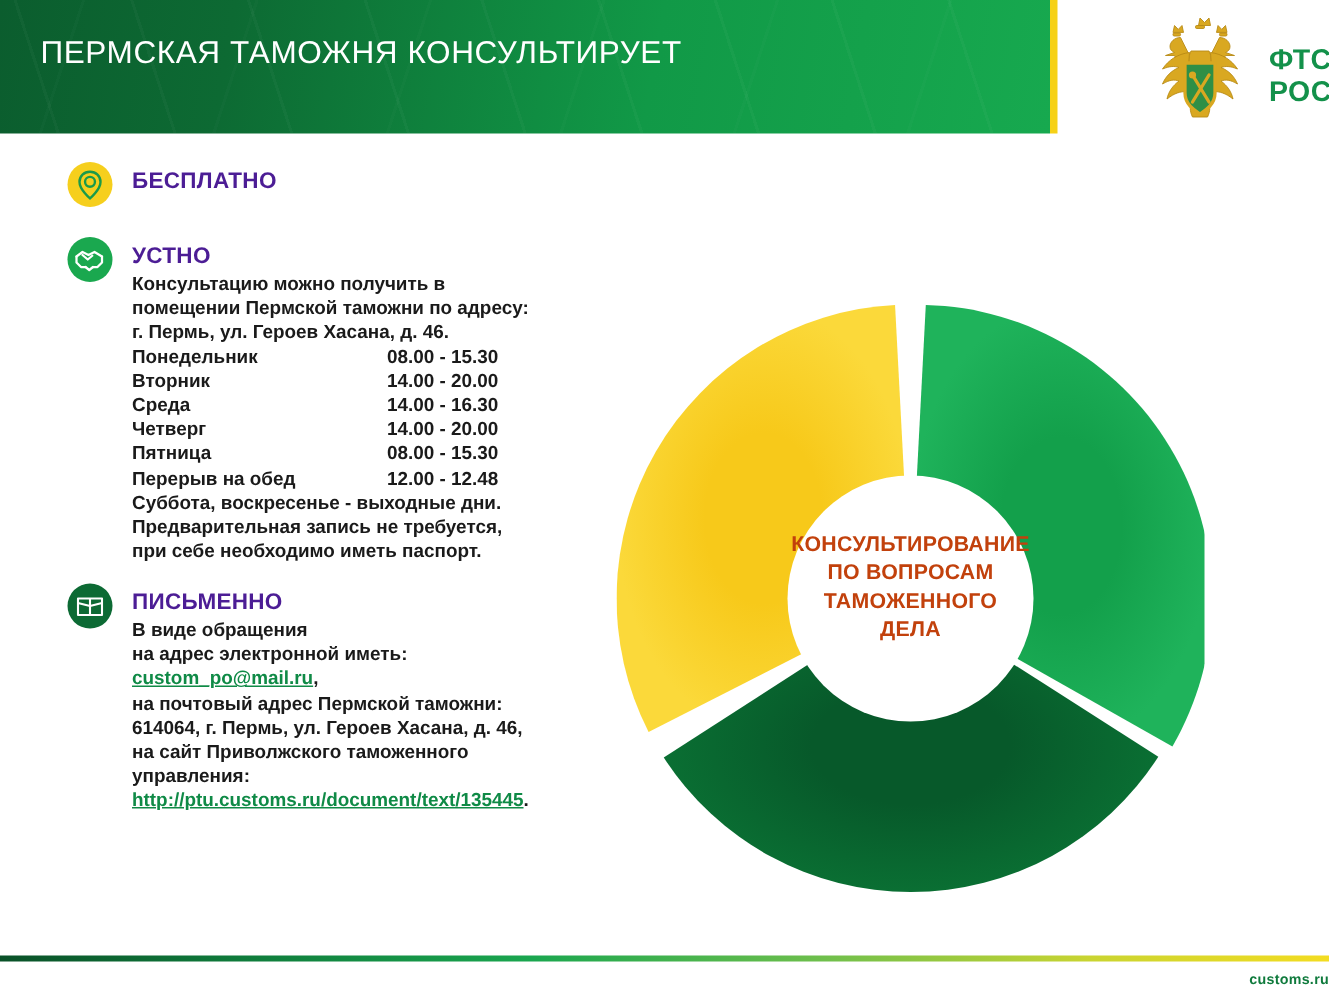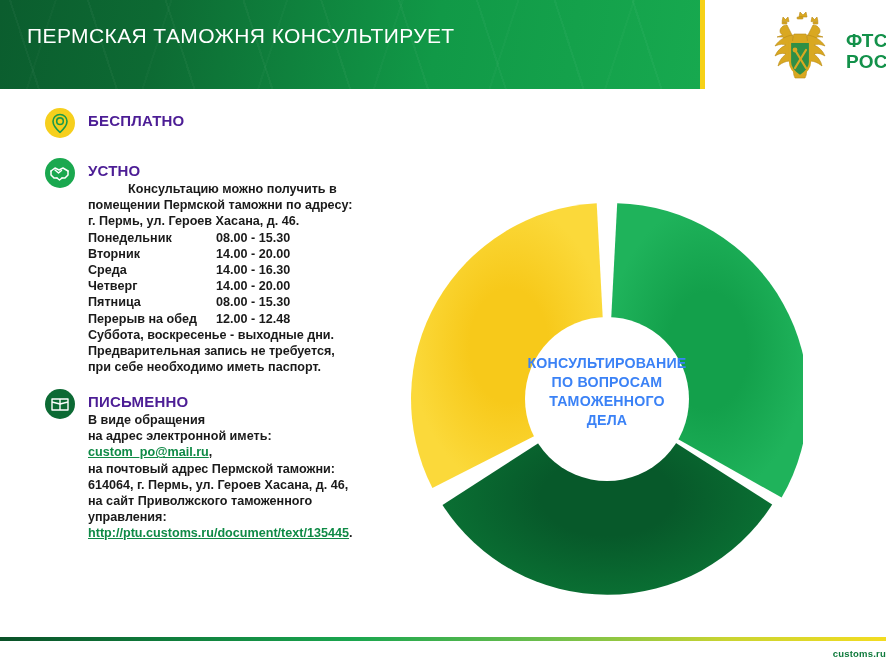--- a/index.html
+++ b/index.html
@@ -112,24 +112,25 @@
   .body-block {
     position: absolute;
     font-size: 12.6px;
     font-weight: bold;
     color: #1a1a1a;
     line-height: 16.2px;
   }
   #oral-body    { left: 88px; top: 181px; width: 268px; }
   #written-body { left: 88px; top: 412px; width: 276px; }
 
-  #oral-body .justified { text-align: justify; text-align-last: left; margin-left: 40px; }
+  #oral-body .justified { text-align: justify; text-align-last: left; }
 
   .sched-row {
     display: flex;
+    gap: 42px;
   }
   .sched-day  { width: 128px; }
   .sched-time { white-space: nowrap; }
 
   .link {
     color: #0f8a46;
     text-decoration: underline;
   }
 
   
@@ -140,21 +141,21 @@
     width: 392px;
     height: 392px;
   }
   #donut-center-text {
     position: absolute;
     left: 0; right: 0;
     top: 151px;
     text-align: center;
     font-size: 14.2px;
     font-weight: bold;
-    color: #3b82f6;
+    color: #c2410c;
     line-height: 19px;
     letter-spacing: 0.2px;
   }
 
   
   #footer-rule {
     position: absolute;
     left: 0;
     top: 637px;
     width: 886px;

